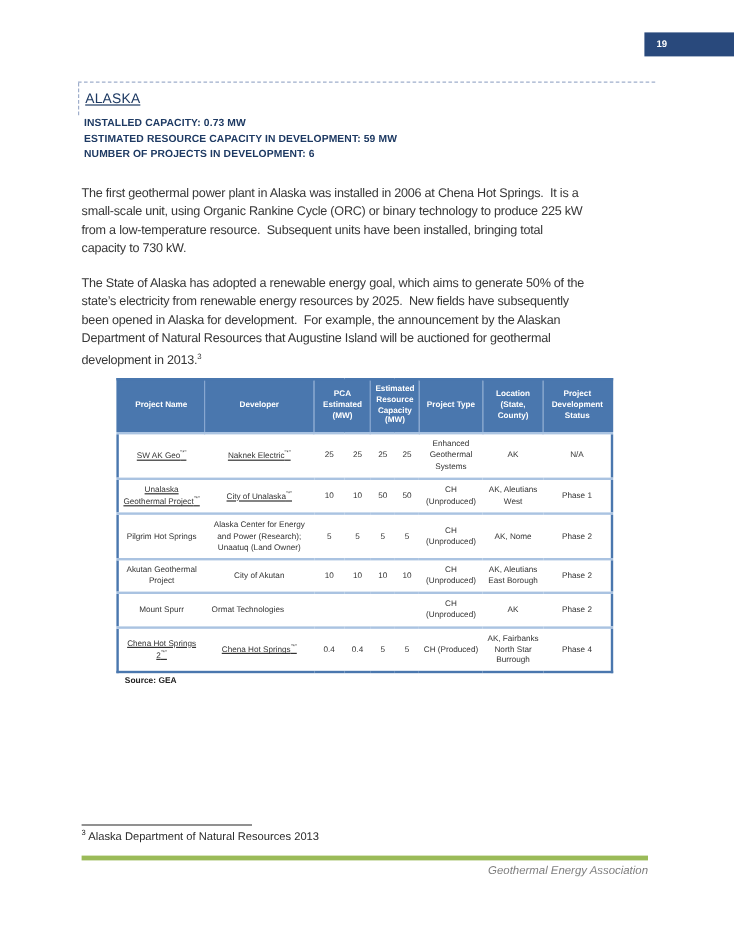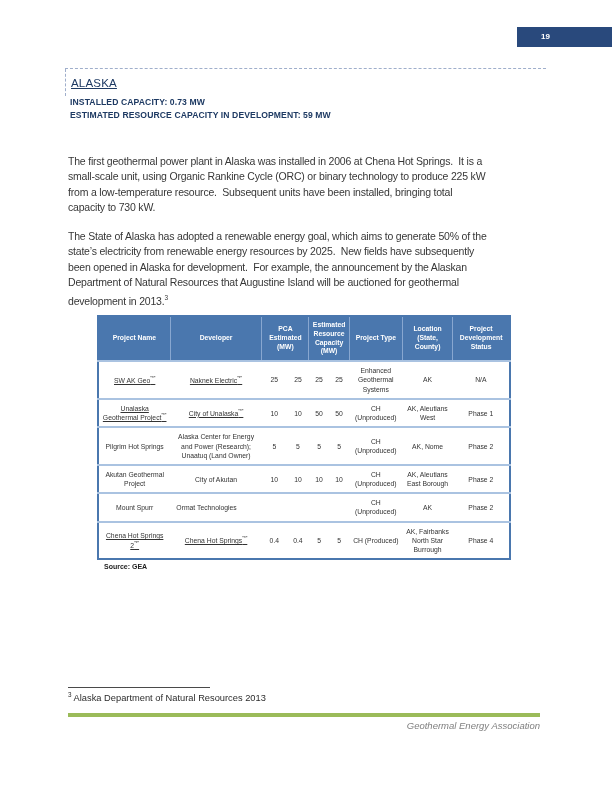--- a/index.html
+++ b/index.html
@@ -4,23 +4,23 @@
 <style>
   html,body { margin:0; padding:0; background:#e8e8e8; }
   .page {
     position:relative; width:612px; height:792px; margin:0 auto;
     background:#ffffff; overflow:hidden;
     font-family:"Liberation Sans", sans-serif;
   }
 
   
   .pagenum-box {
-    position:absolute; top:27px; right:0; width:95px; height:20px;
+    position:absolute; top:27px; right:0; width:75px; height:20px;
     background:#29497C; color:#fff; font-size:8px; font-weight:bold;
-    line-height:20px; padding-left:24px; box-sizing:border-box;
+    line-height:20px; padding-left:10px; box-sizing:border-box;
   }
 
   
   .heading-frame {
     position:absolute; left:65px; top:68px; width:481px;
     border-top:1px dashed #9FAECB;
   }
   .heading-frame .inner {
     border-left:1px dashed #9FAECB; height:23px; padding:4px 0 0 5px;
   }
@@ -100,20 +100,21 @@
 
   <div class="heading-frame">
     <div class="inner">
       <span class="title">ALASKA</span>
     </div>
   </div>
 
   <div class="stats">
     <div class="stat-line">INSTALLED CAPACITY: 0.73 MW</div>
     <div class="stat-line">ESTIMATED RESOURCE CAPACITY IN DEVELOPMENT: 59 MW</div>
+    <div class="stat-line">NUMBER OF PROJECTS IN DEVELOPMENT: 6</div>
   </div>
 
   <div class="para p1"><span>The first geothermal power plant in Alaska was installed in 2006 at Chena Hot Springs.  It is a
 small-scale unit, using Organic Rankine Cycle (ORC) or binary technology to produce 225 kW
 from a low-temperature resource.  Subsequent units have been installed, bringing total
 capacity to 730 kW.</span></div>
 
   <div class="para p2"><span>The State of Alaska has adopted a renewable energy goal, which aims to generate 50% of the
 state’s electricity from renewable energy resources by 2025.  New fields have subsequently
 been opened in Alaska for development.  For example, the announcement by the Alaskan

